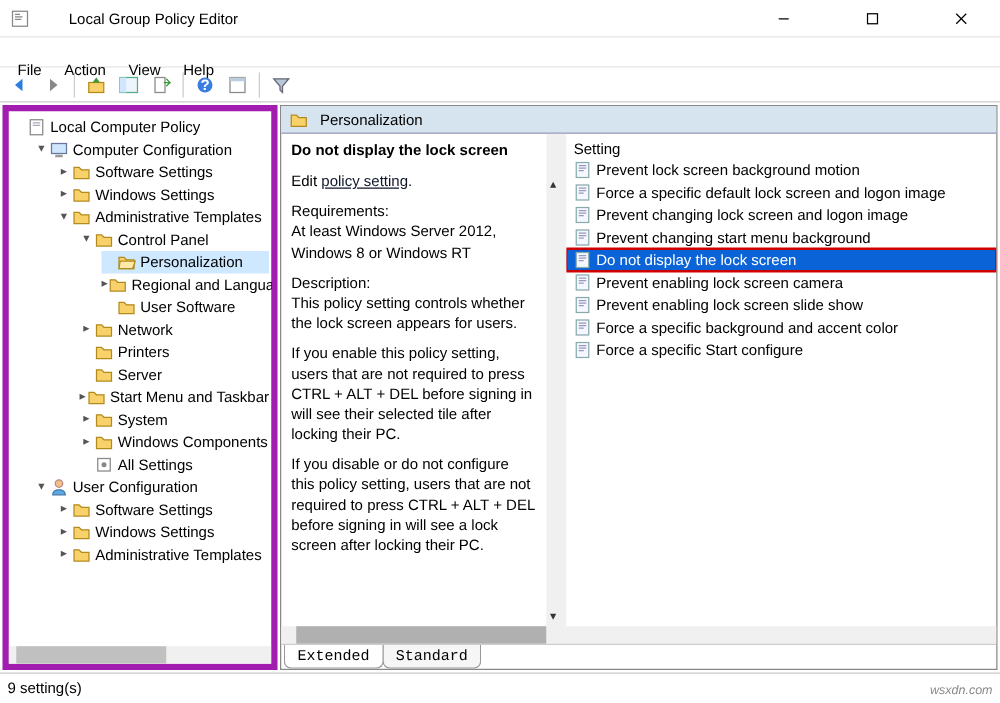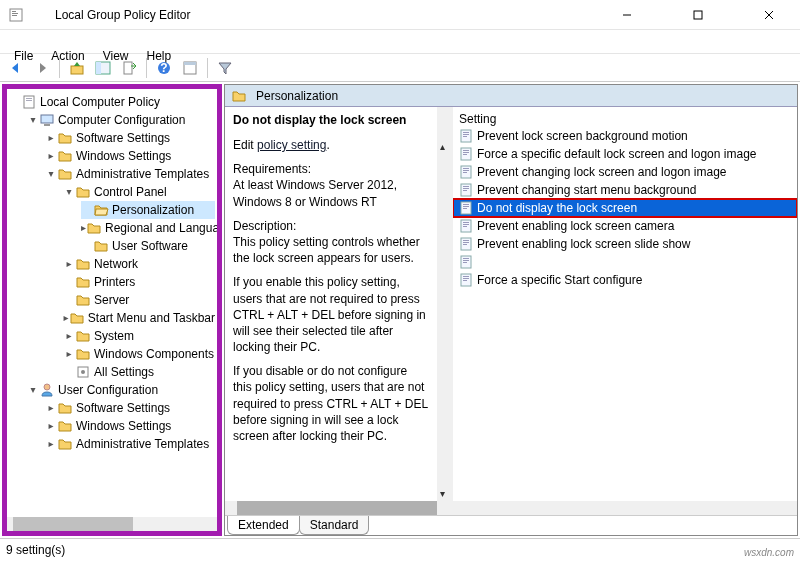--- a/index.html
+++ b/index.html
@@ -41,21 +41,21 @@
 .list-wrap { flex: 1; display: flex; overflow: hidden; }
 .vsb { width: 16px; background: #f0f0f0; position: relative; }
 .chev { position: absolute; left: 3px; font-size: 10px; color: #333; }
 .setlist { flex: 1; overflow: hidden; padding: 0; }
 .colhdr { height: 20px; display: flex; align-items: center; padding: 4px 6px 0 6px; }
 .row { height: 18px; display: flex; align-items: center; padding: 0 6px; gap: 4px; cursor: default; white-space: nowrap; }
 .row.sel { background: #0a64d8; color: #fff; outline: 2px solid #d10000; outline-offset: -1px; }
 .pico { width: 14px; height: 14px; display: inline-flex; }
 
 .tabs { height: 20px; display: flex; align-items: flex-end; padding-left: 2px; gap: 0; border-top: 1px solid #ccc; }
-.tab { padding: 2px 10px; border: 1px solid #999; border-top: none; border-radius: 0 0 6px 6px; background: #f6f6f6; margin-right: -1px; }
+.tab { padding: 2px 10px; border: 1px solid #999; border-top: none; border-radius: 0 0 6px 6px; background: #f6f6f6; margin-right: -1px; font-family: Liberation Mono, monospace; }
 .tab.act { background: #fff; }
 
 .hsb-r { height: 14px; background: #f0f0f0; display: flex; }
 .hsb-r .thumb { background: #b0b0b0; width: 200px; height: 14px; margin-left: 12px; }
 
 .status { height: 22px; border-top: 1px solid #ccc; display: flex; align-items: center; padding: 0 6px; }
 .watermark { position: absolute; right: 6px; bottom: 4px; color: #888; font-size: 10px; font-style: italic; }
 
 svg { display: block; }
 .folder-svg { fill: #f8d16a; stroke: #b38b1d; }
@@ -461,20 +461,21 @@
               </div>
               <div class="row">
                 <span class="pico">
                   <svg width="14" height="14" viewBox="0 0 14 14">
                     <rect x="2" y="1" width="10" height="12" fill="#f4f7ff" stroke="#8aa"></rect>
                     <rect x="4" y="3" width="6" height="1" fill="#99b"></rect>
                     <rect x="4" y="5" width="6" height="1" fill="#99b"></rect>
                     <rect x="4" y="7" width="4" height="1" fill="#99b"></rect>
                   </svg>
                 </span>
+                <span>Force a specific background and accent color</span>
               </div>
               <div class="row">
                 <span class="pico">
                   <svg width="14" height="14" viewBox="0 0 14 14">
                     <rect x="2" y="1" width="10" height="12" fill="#f4f7ff" stroke="#8aa"></rect>
                     <rect x="4" y="3" width="6" height="1" fill="#99b"></rect>
                     <rect x="4" y="5" width="6" height="1" fill="#99b"></rect>
                     <rect x="4" y="7" width="4" height="1" fill="#99b"></rect>
                   </svg>
                 </span>

